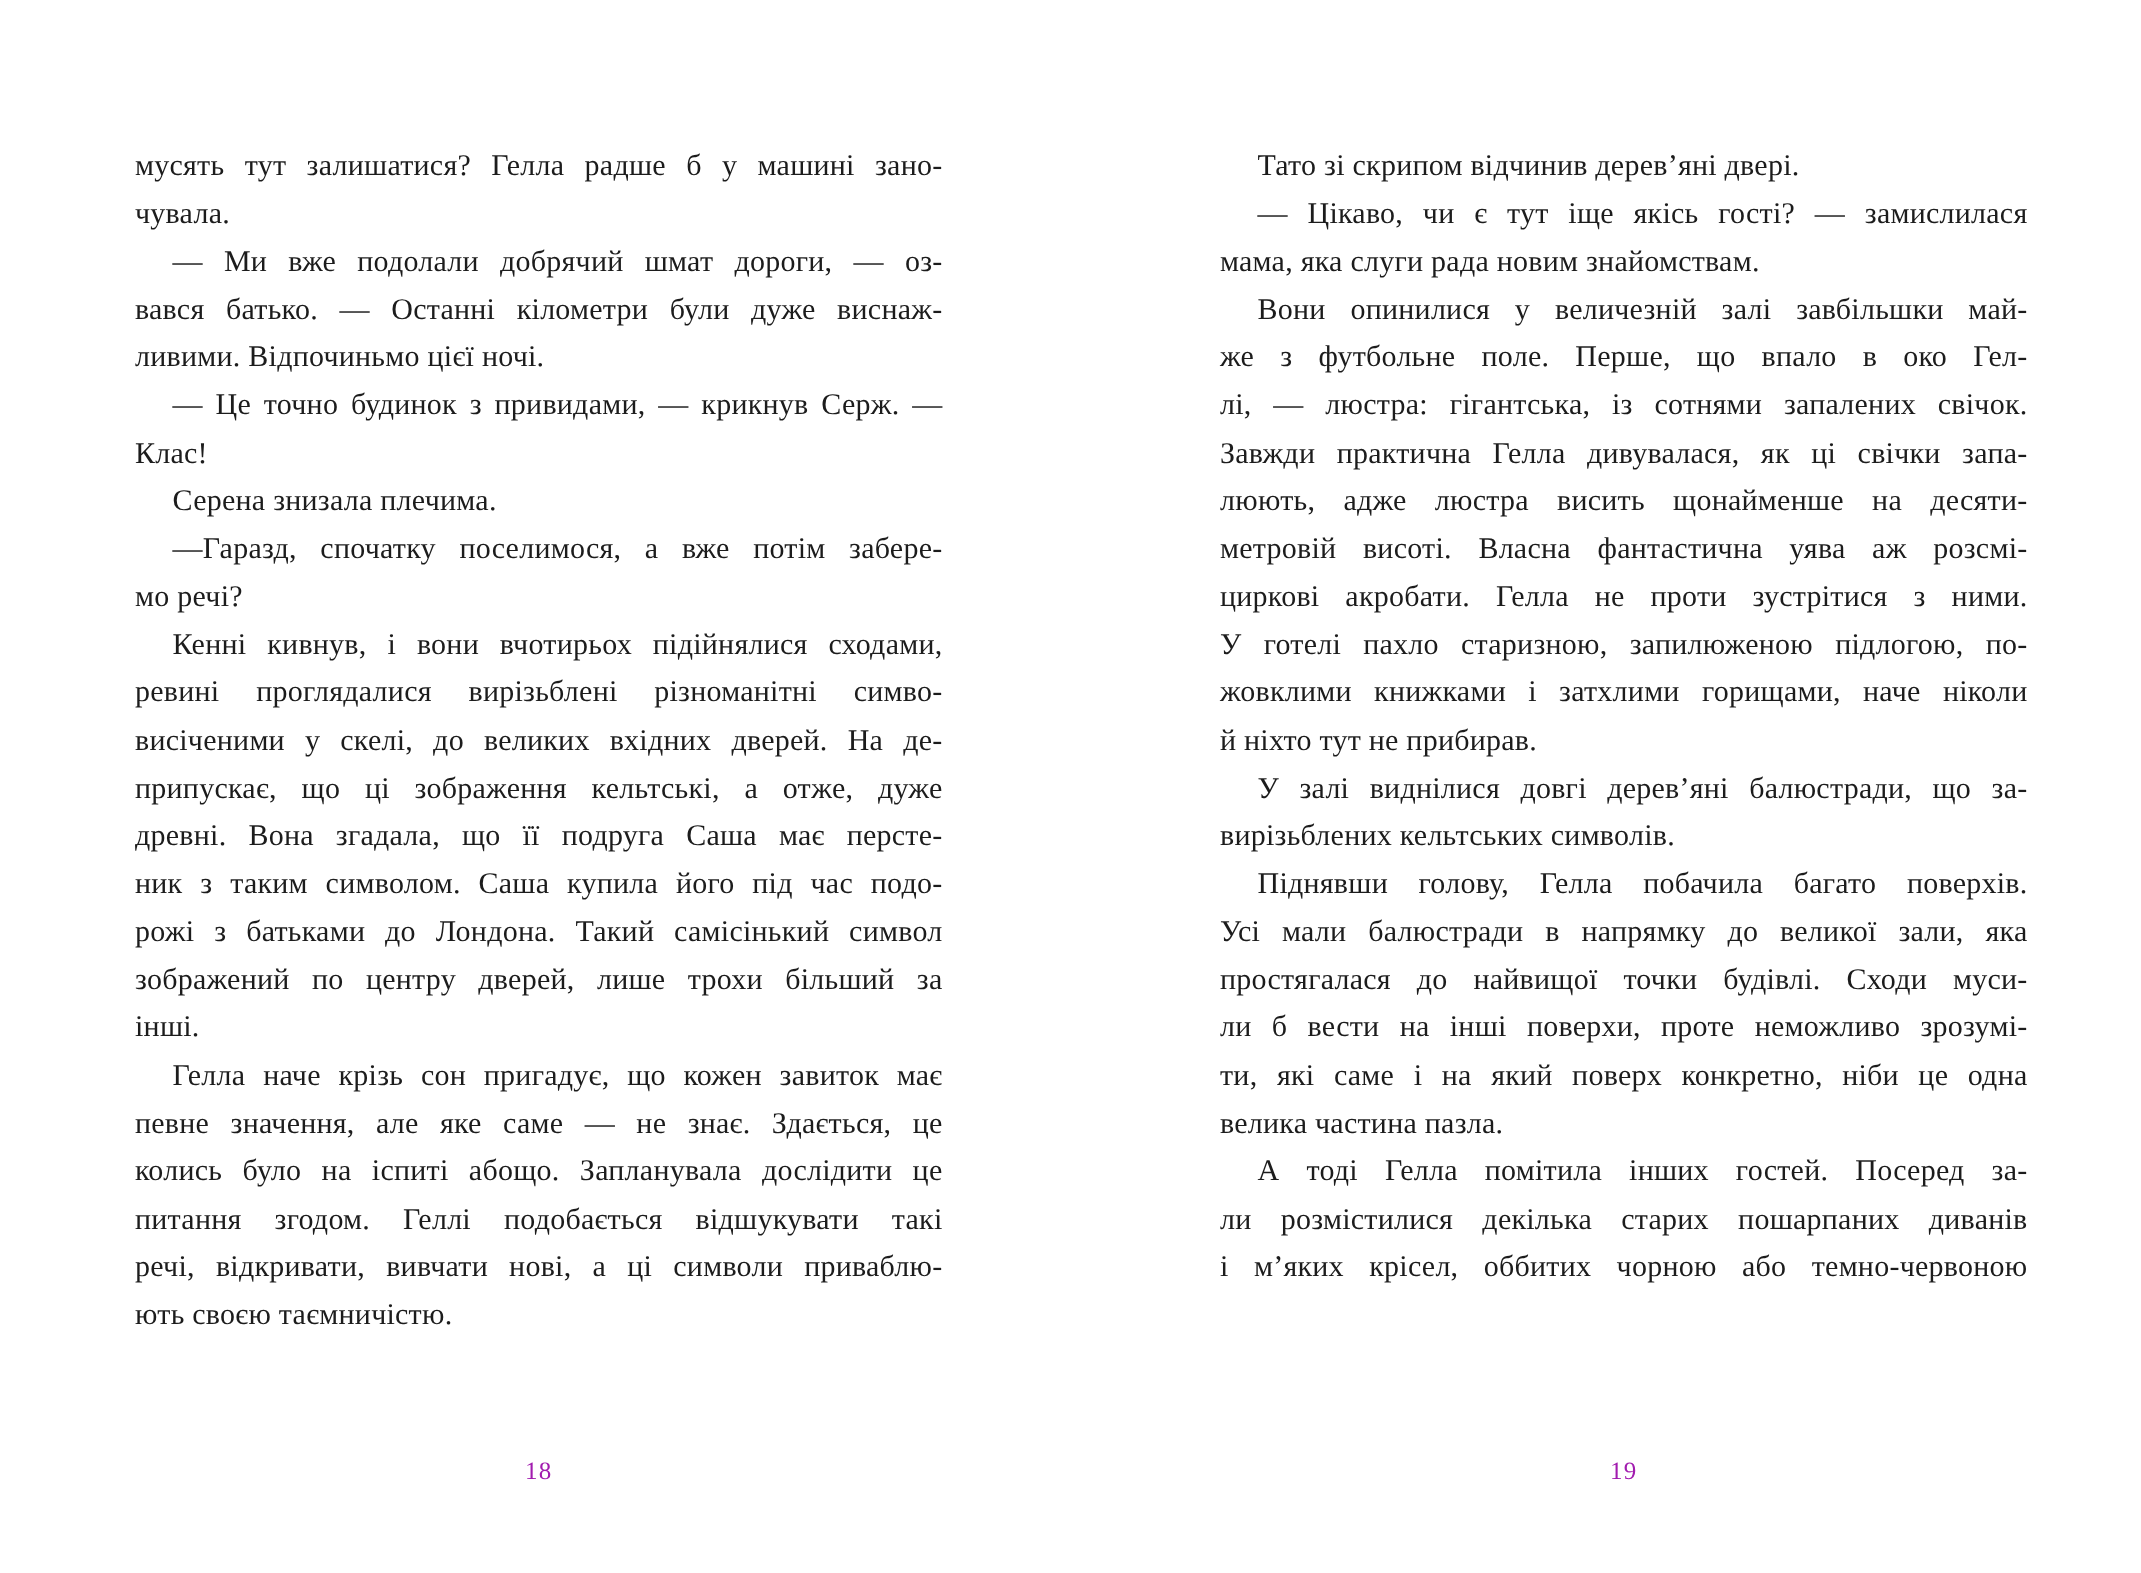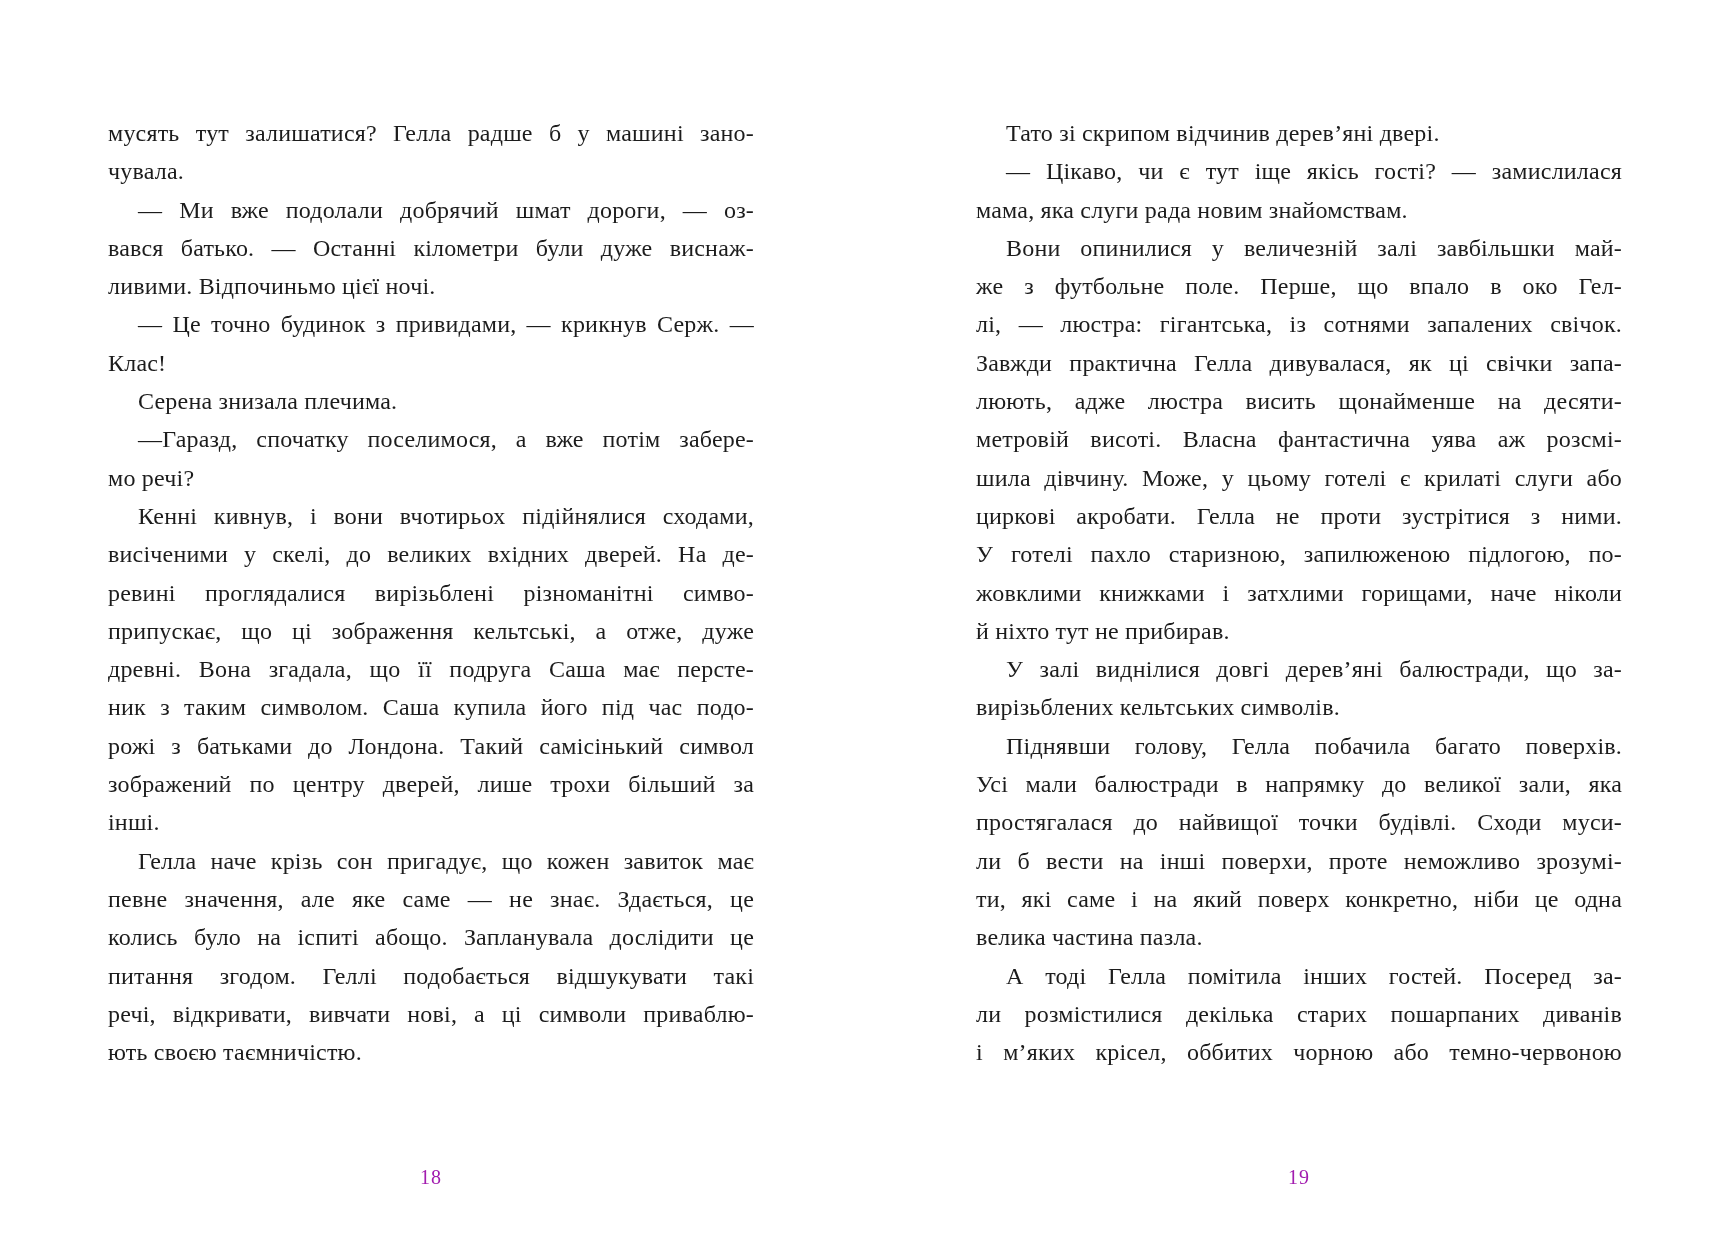--- a/index.html
+++ b/index.html
@@ -71,22 +71,22 @@
         <div class="line para-end">чувала.</div>
         <div class="line indent">— Ми вже подолали добрячий шмат дороги, — оз-</div>
         <div class="line">вався батько. — Останні кілометри були дуже виснаж-</div>
         <div class="line para-end">ливими. Відпочиньмо цієї ночі.</div>
         <div class="line indent">— Це точно будинок з привидами, — крикнув Серж. —</div>
         <div class="line para-end">Клас!</div>
         <div class="line indent para-end">Серена знизала плечима.</div>
         <div class="line indent">—Гаразд, спочатку поселимося, а вже потім забере-</div>
         <div class="line para-end">мо речі?</div>
         <div class="line indent">Кенні кивнув, і вони вчотирьох підійнялися сходами,</div>
+        <div class="line">ревині проглядалися вирізьблені різноманітні симво-</div>
         <div class="line">висіченими у скелі, до великих вхідних дверей. На де-</div>
-        <div class="line">ревині проглядалися вирізьблені різноманітні симво-</div>
         <div class="line">припускає, що ці зображення кельтські, а отже, дуже</div>
         <div class="line">древні. Вона згадала, що її подруга Саша має персте-</div>
         <div class="line">ник з таким символом. Саша купила його під час подо-</div>
         <div class="line">рожі з батьками до Лондона. Такий самісінький символ</div>
         <div class="line">зображений по центру дверей, лише трохи більший за</div>
         <div class="line para-end">інші.</div>
         <div class="line indent">Гелла наче крізь сон пригадує, що кожен завиток має</div>
         <div class="line">певне значення, але яке саме — не знає. Здається, це</div>
         <div class="line">колись було на іспиті абощо. Запланувала дослідити це</div>
         <div class="line">питання згодом. Геллі подобається відшукувати такі</div>
@@ -100,21 +100,20 @@
     <div class="text-column">
         <div class="line indent para-end">Тато зі скрипом відчинив дерев’яні двері.</div>
         <div class="line indent">— Цікаво, чи є тут іще якісь гості? — замислилася</div>
         <div class="line para-end">мама, яка слуги рада новим знайомствам.</div>
         <div class="line indent">Вони опинилися у величезній залі завбільшки май-</div>
         <div class="line">же з футбольне поле. Перше, що впало в око Гел-</div>
         <div class="line">лі, — люстра: гігантська, із сотнями запалених свічок.</div>
         <div class="line">Завжди практична Гелла дивувалася, як ці свічки запа-</div>
         <div class="line">люють, адже люстра висить щонайменше на десяти-</div>
         <div class="line">метровій висоті. Власна фантастична уява аж розсмі-</div>
-        <div class="line">шила дівчину. Може, у цьому готелі є крилаті слуги або</div>
         <div class="line">циркові акробати. Гелла не проти зустрітися з ними.</div>
         <div class="line">У готелі пахло старизною, запилюженою підлогою, по-</div>
         <div class="line">жовклими книжками і затхлими горищами, наче ніколи</div>
         <div class="line para-end">й ніхто тут не прибирав.</div>
         <div class="line indent">У залі виднілися довгі дерев’яні балюстради, що за-</div>
         <div class="line para-end">вирізьблених кельтських символів.</div>
         <div class="line indent">Піднявши голову, Гелла побачила багато поверхів.</div>
         <div class="line">Усі мали балюстради в напрямку до великої зали, яка</div>
         <div class="line">простягалася до найвищої точки будівлі. Сходи муси-</div>
         <div class="line">ли б вести на інші поверхи, проте неможливо зрозумі-</div>

